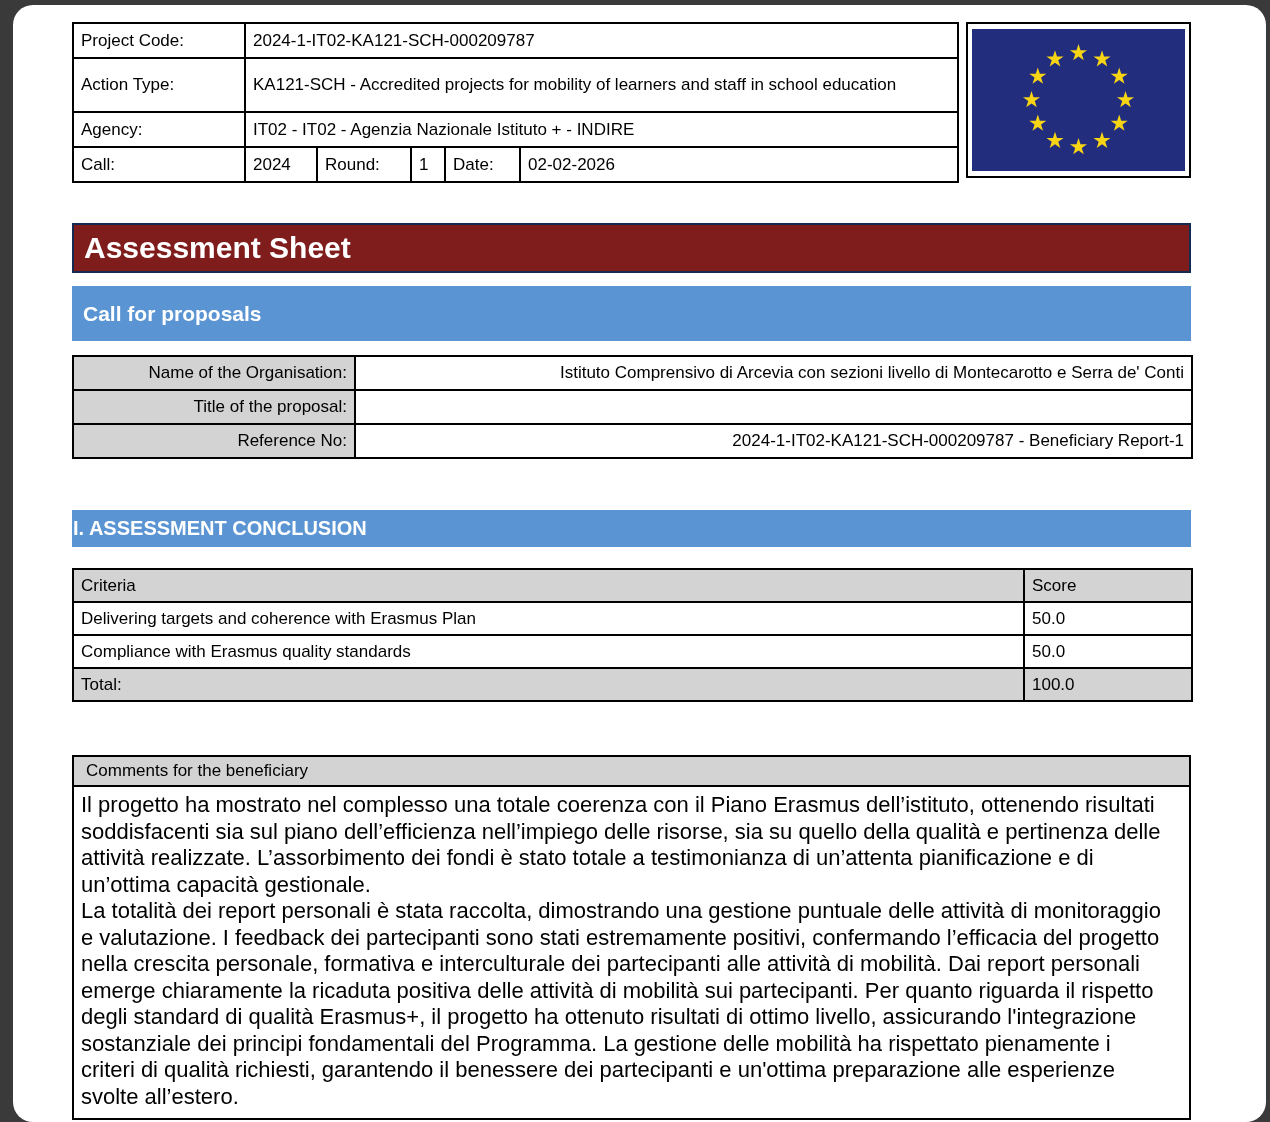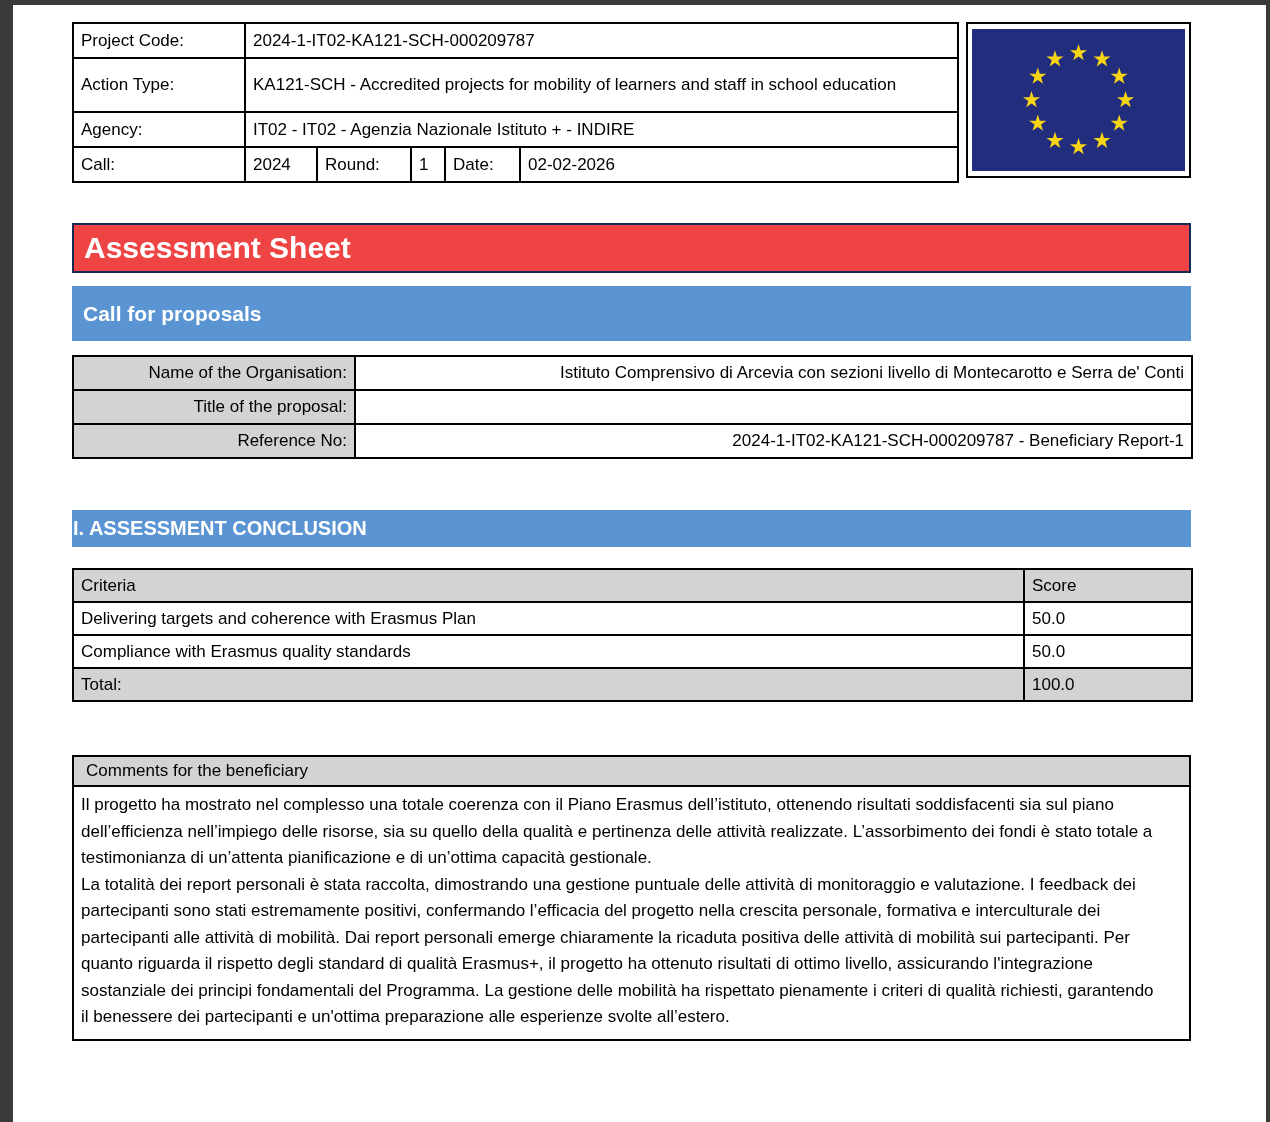--- a/index.html
+++ b/index.html
@@ -4,41 +4,42 @@
 <style>
   html,body { margin:0; padding:0; }
   body {
     width:1270px; height:1122px; position:relative;
     background:#3a3a3a; overflow:hidden;
     font-family:"Liberation Sans", sans-serif; color:#000;
   }
   .page {
     position:absolute; left:13px; top:5px; width:1253px; height:1117px;
     background:#ffffff;
+    border-radius:20px;
   }
   .content { position:relative; padding:17px 0 0 59px; width:1119px; }
 
   
   .top-row { display:flex; align-items:flex-start; }
   table { border-collapse:collapse; table-layout:fixed; }
   td { border:2px solid #000; padding:1px 7px; font-size:17px; vertical-align:middle; overflow:hidden; }
   .meta-table { width:885px; }
   .meta-table td { height:31px; }
   .meta-table tr.tall td { height:50px; line-height:22px; }
   .gray { background:#d3d3d3; }
 
   .flag-box {
     margin-left:7px; width:223px; height:152px; border:2px solid #000;
     background:#fff; display:flex; align-items:center; justify-content:center;
   }
 
   
   .bar { width:1119px; box-sizing:border-box; display:flex; align-items:center; color:#fff; font-weight:bold; }
   .bar-navy {
-    margin-top:40px; height:50px; background:#ef4444; border:2px solid #142a52;
+    margin-top:40px; height:50px; background:#7f1d1d; border:2px solid #142a52;
     font-size:30px; padding-left:10px;
   }
   .bar-call {
     margin-top:13px; height:55px; background:#5b94d2; border:1px solid #5b94d2;
     font-size:21px; padding-left:10px;
   }
   .bar-section {
     margin-top:51px; height:37px; background:#5b94d2; border:1px solid #5b94d2;
     font-size:20px; 
   }
@@ -48,21 +49,21 @@
 
   .score-table { margin-top:21px; width:1119px; }
   .score-table td { height:29px; }
   .score-col { text-align:left; }
 
   .comments-box { margin-top:53px; width:1119px; box-sizing:border-box; border:2px solid #000; }
   .comments-header {
     background:#d3d3d3; border-bottom:2px solid #000;
     font-size:17px; padding:3px 12px; height:22px; line-height:22px;
   }
-  .comments-body { padding:5px 24px 8px 7px; font-size:17px; line-height:26.5px; }
+  .comments-body { padding:5px 24px 8px 7px; font-size:22px; line-height:26.5px; }
 </style>
 </head>
 <body>
 
 <div class="page">
   <div class="content">
 
     <div class="top-row">
       <table class="meta-table">
         <colgroup>

